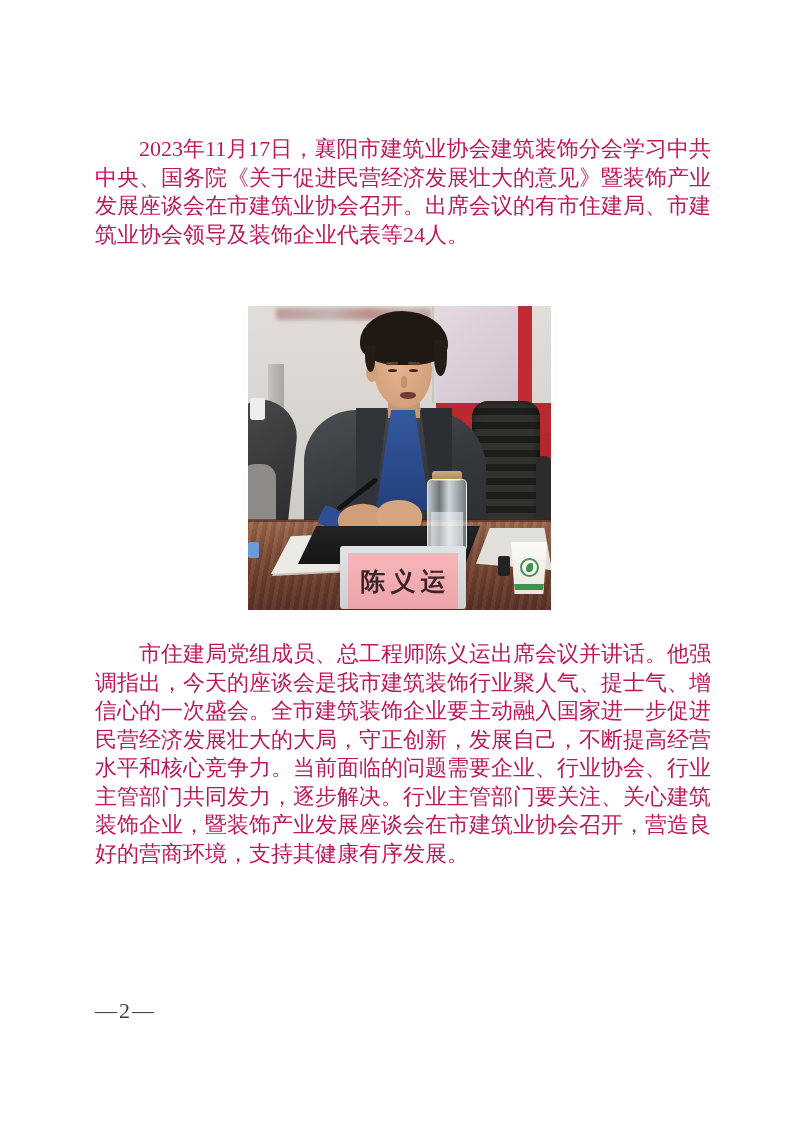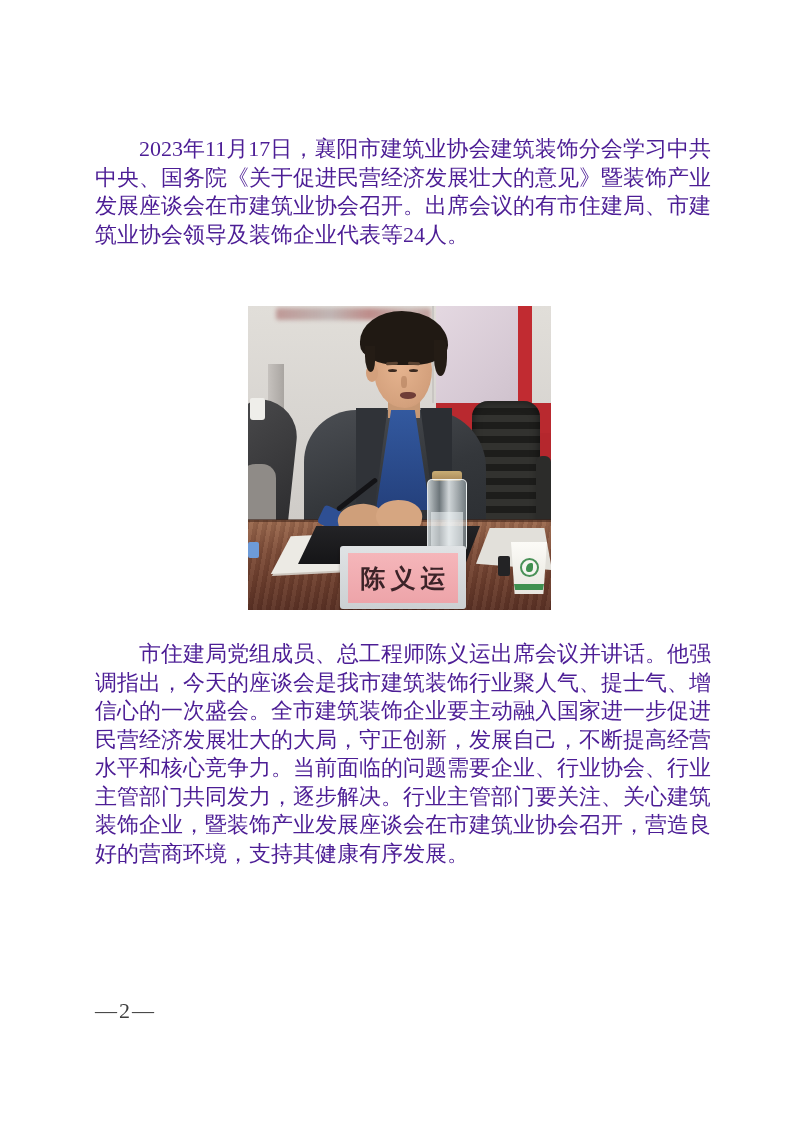--- a/index.html
+++ b/index.html
@@ -3,21 +3,21 @@
 <meta charset="utf-8">
 <style>
   * { margin:0; padding:0; box-sizing:border-box; }
   html,body { background:#ffffff; }
   .page {
     position:relative; width:794px; height:1123px; background:#ffffff;
     overflow:hidden; font-family:"Liberation Serif","DejaVu Serif",serif;
   }
   .para {
     position:absolute; left:95px; width:616px;
-    font-size:22px; line-height:28.5px; color:#4c1d95;
+    font-size:22px; line-height:28.5px; color:#be185d;
     text-align:justify; text-justify:inter-ideograph;
     text-indent:44px; word-break:break-all;
   }
   .para-1 { top:135px; }
   .para-2 { top:640px; }
   .pagenum {
     position:absolute; left:95px; top:998px;
     font-size:22px; color:#3e3e3e; letter-spacing:2px;
   }
 
@@ -102,21 +102,21 @@
   .bottle-rim { left:184px; top:165px; width:30px; height:10px;
     background:linear-gradient(180deg,#c9ad74,#a8885a); border-radius:3px; }
   .bottle-body { left:179px; top:173px; width:40px; height:74px;
     background:linear-gradient(90deg,rgba(232,240,242,.78),rgba(190,205,210,.45) 30%,rgba(238,244,246,.85) 55%,rgba(182,197,202,.5));
     border:1px solid rgba(250,252,253,.8); border-radius:5px 5px 7px 7px; }
   .bottle-water { left:183px; top:206px; width:32px; height:39px;
     background:rgba(242,247,249,.55); border-radius:0 0 6px 6px; }
   .placard-holder { left:92px; top:240px; width:126px; height:63px;
     background:linear-gradient(180deg,#e0e3e5,#ccd0d2); border-radius:3px;
     box-shadow:0 2px 3px rgba(40,20,15,.35); }
-  .placard-card { left:100px; top:247px; width:110px; height:50px;
+  .placard-card { left:100px; top:247px; width:110px; height:56px;
     background:linear-gradient(180deg,#f5b6ba,#eda4a9);
     display:flex; align-items:center; justify-content:center;
     font-size:25px; font-weight:600; letter-spacing:5px; color:#3c2328;
     font-family:"Liberation Serif","DejaVu Serif",serif; text-indent:5px; }
   .cup { left:261px; top:236px; width:40px; height:52px;
     background:linear-gradient(180deg,#fcfbf7,#e8e6df);
     clip-path:polygon(5% 0,95% 0,86% 100%,14% 100%); }
   .cup-logo { left:272px; top:252px; width:19px; height:19px; border:2px solid #4a9158;
     border-radius:50%; background:#f6f5f0; }
   .cup-leaf { left:278px; top:257px; width:7px; height:9px; background:#3f8f4f;

